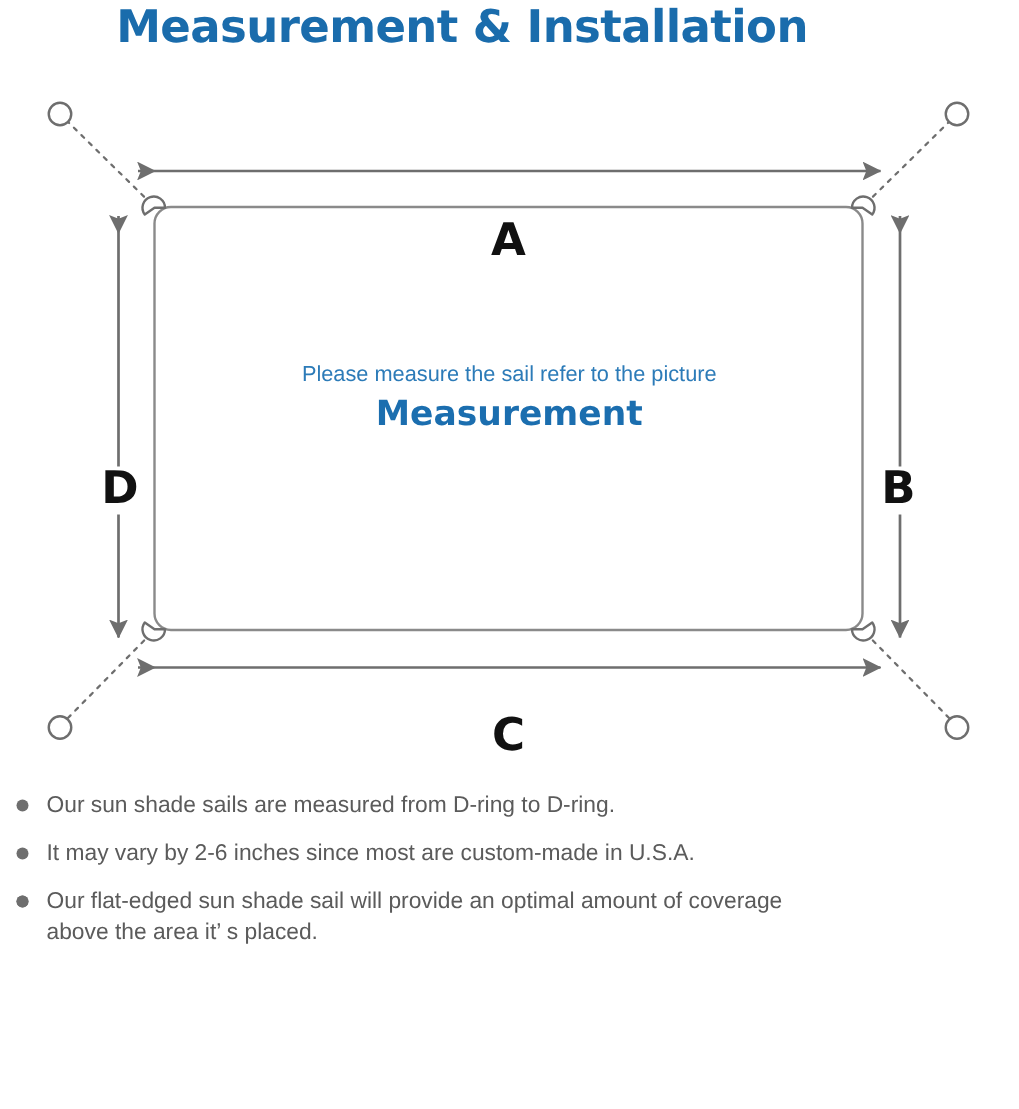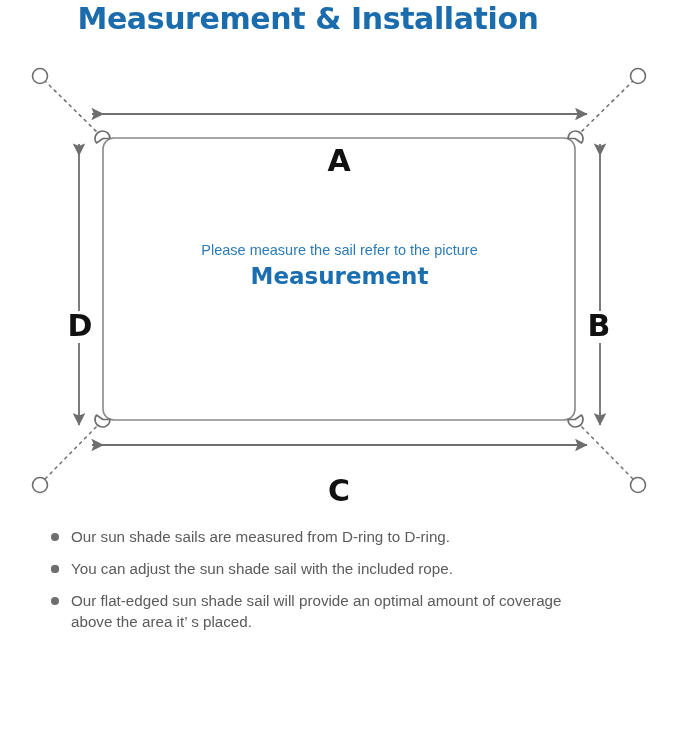--- a/index.html
+++ b/index.html
@@ -82,21 +82,20 @@
   #letter-b { left: 577px; top: 263px; width: 44px; height: 32px; }
   #letter-c { left: 316px; top: 428px; width: 46px; height: 32px; }
   #letter-d { left: 58px;  top: 263px; width: 44px; height: 32px; }
 
   
   #notes {
     position: absolute;
     left: 0;
     top: 526px;
     width: 551px;
-    padding-left: 40px;
   }
   .note-item {
     position: relative;
     padding-left: 31px;
     padding-right: 8px;
     margin-bottom: 11px;
     font-family: "Liberation Sans", sans-serif;
     font-size: 15.2px;
     line-height: 21px;
     color: #5B5B5B;
@@ -164,22 +163,22 @@
   <div id="center-title">Measurement</div>
 </div>
 
 <div id="notes">
   <div class="note-item">
     <span class="note-bullet"></span>
     <span>Our sun shade sails are measured from D-ring to D-ring.</span>
   </div>
   <div class="note-item">
     <span class="note-bullet"></span>
+    <span>It may vary by 2-6 inches since most are custom-made in U.S.A.</span>
   </div>
   <div class="note-item">
     <span class="note-bullet"></span>
-    <span>You can adjust the sun shade sail with the included rope.</span>
   </div>
   <div class="note-item">
     <span class="note-bullet"></span>
     <span>Our flat-edged sun shade sail will provide an optimal amount of coverage above the area it’ s placed.</span>
   </div>
 </div>
 
 </body></html>

